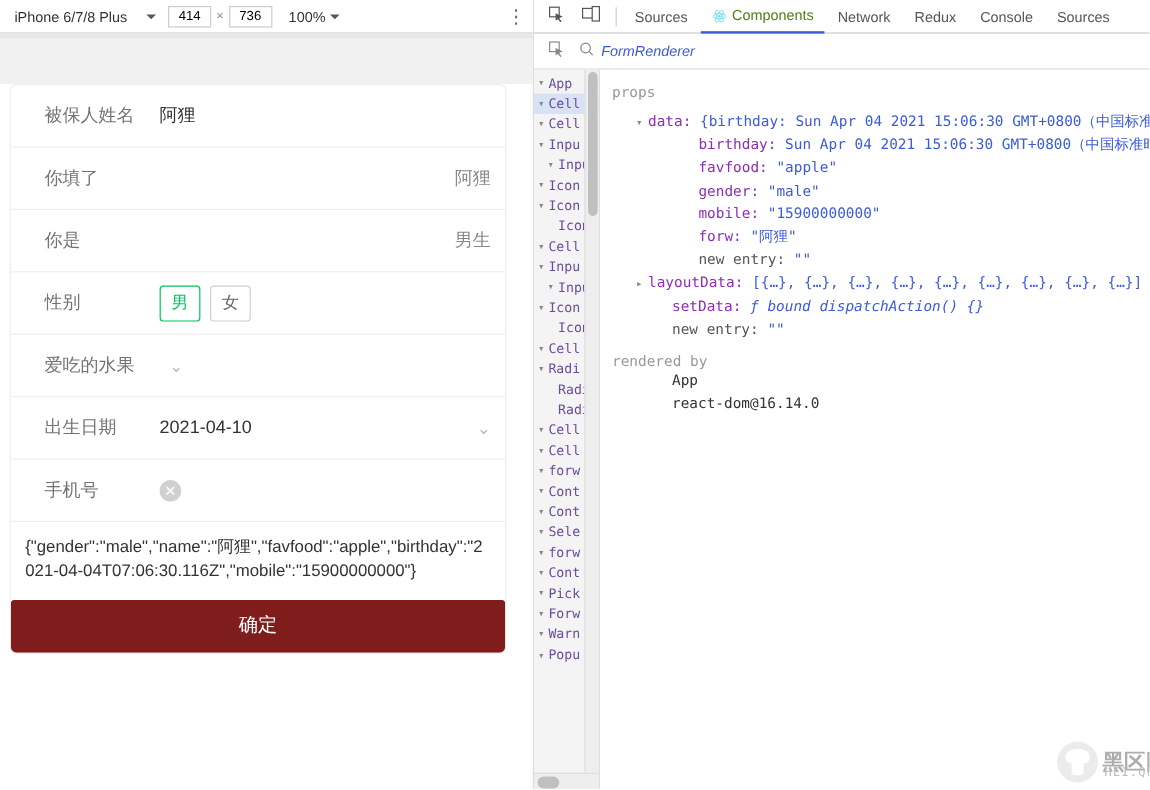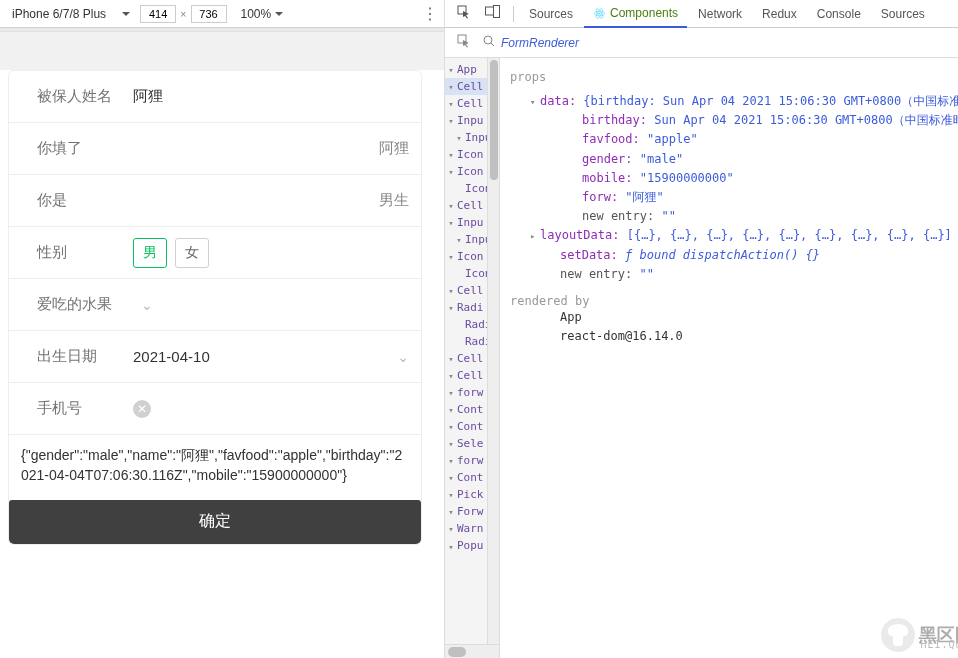--- a/index.html
+++ b/index.html
@@ -29,21 +29,21 @@
     .cell-value { flex: 1; font-size: 15px; color: #333; }
     .cell-value.right { text-align: right; color: #888; }
     .cell-input { flex: 1; border: none; outline: none; font-size: 15px; color: #333; background: transparent; }
     .radio-group { display: flex; gap: 8px; }
     .radio-btn { width: 34px; height: 30px; border: 1px solid #d0d0d0; border-radius: 3px; display: flex; align-items: center; justify-content: center; font-size: 14px; color: #666; cursor: pointer; background: #fff; }
     .radio-btn.active { border-color: #07c160; color: #07c160; }
     .chevron { color: #bbb; font-size: 14px; margin-left: 8px; }
     .clear-icon { width: 18px; height: 18px; border-radius: 50%; background: #d0d0d0; color: #fff; display: flex; align-items: center; justify-content: center; font-size: 12px; cursor: pointer; }
     .json-header { padding: 14px 12px 10px; font-size: 14px; color: #aaa; border-bottom: 1px solid #eee; }
     .json-body { padding: 10px 12px 12px; font-size: 14px; color: #333; line-height: 1.45; word-break: break-all; }
-    .submit-btn { width: 100%; height: 44px; background: #404040; color: #fff; border: none; font-size: 16px; cursor: pointer; border-radius: 3px; }
+    .submit-btn { width: 100%; height: 44px; background: #7f1d1d; color: #fff; border: none; font-size: 16px; cursor: pointer; border-radius: 3px; }
     
     
     .dt-tabs { height: 28px; display: flex; align-items: center; border-bottom: 1px solid #ccc; padding: 0 6px; gap: 2px; }
     .dt-tab { padding: 6px 9px; font-size: 12px; color: #555; cursor: pointer; display: flex; align-items: center; gap: 4px; }
     .dt-tab.active { color: #4d7c0f; border-bottom: 2px solid #3b5bdb; margin-bottom: -1px; }
     .dt-icon-btn { padding: 4px 6px; cursor: pointer; color: #555; }
     .react-icon { width: 13px; height: 13px; }
     
     
     .search-row { height: 30px; display: flex; align-items: center; border-bottom: 1px solid #ddd; padding: 0 6px; gap: 6px; }

